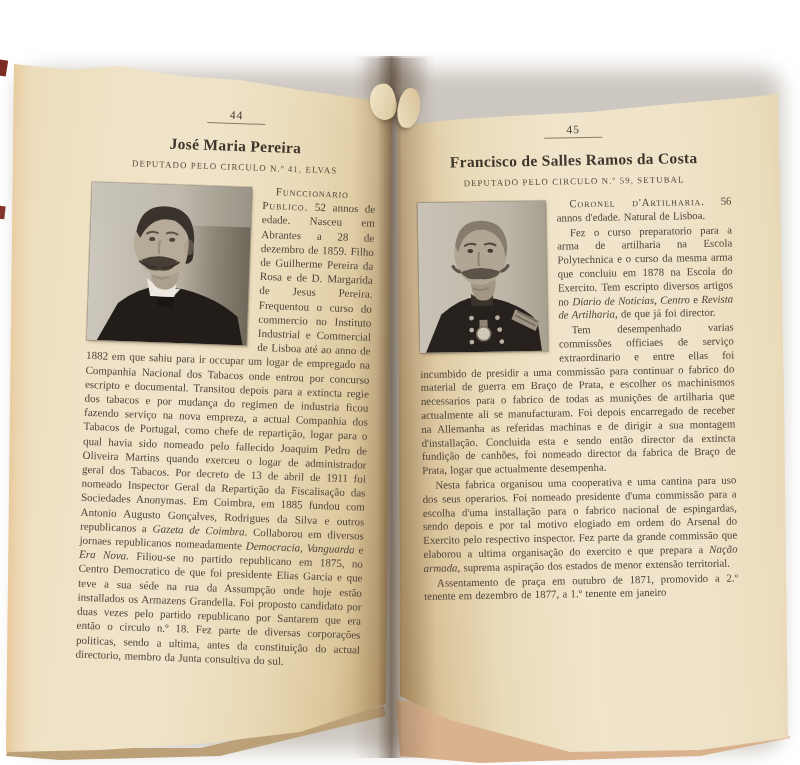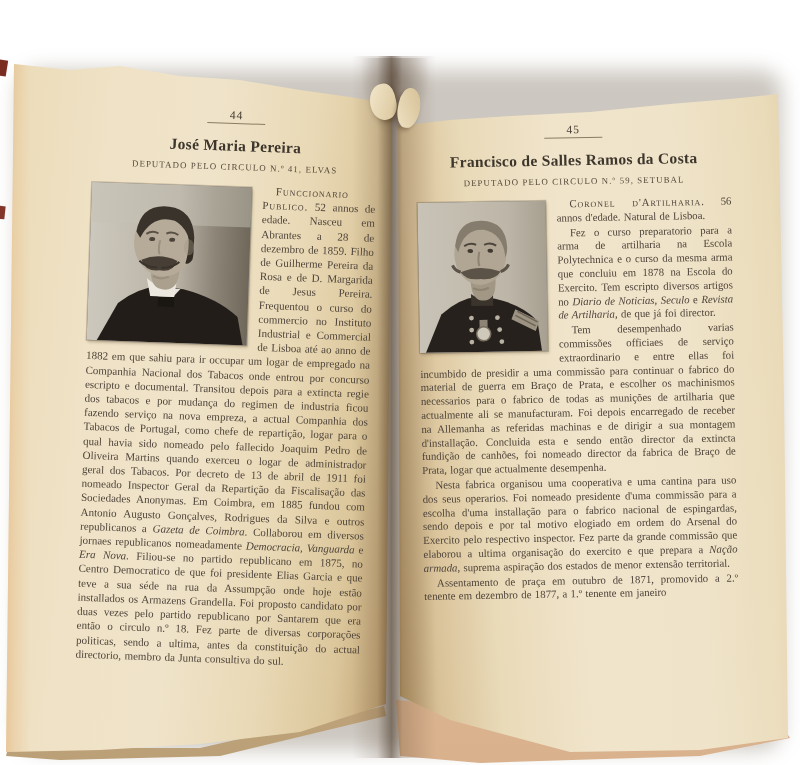--- a/index.html
+++ b/index.html
@@ -224,20 +224,20 @@
           <ellipse cx="52" cy="49" rx="2.8" ry="2" fill="#413a30"></ellipse>
           <ellipse cx="72" cy="49" rx="2.8" ry="2" fill="#413a30"></ellipse>
           <path d="M61 50 Q59 60 61 64" stroke="#8e8270" stroke-width="2" fill="none"></path>
 
           <path d="M42 70 Q62 62 82 70 Q76 79 62 77 Q48 79 42 70 Z" fill="#5c5348"></path>
           <path d="M42 70 Q36 68 34 63 M82 70 Q88 68 90 63" stroke="#5c5348" stroke-width="3" fill="none"></path>
           <path d="M54 86 Q62 90 70 86" stroke="#8e8270" stroke-width="2" fill="none"></path>
         </svg>
           </span><span><span class="seg-sc">Coronel d'Artilharia.</span><span> 56 annos d'edade. Natural de Lisboa.</span></span>
       </p>
-      <p><span>Fez o curso preparatorio para a arma de artilharia na Escola Polytechnica e o curso da mesma arma que concluiu em 1878 na Escola do Exercito. Tem escripto diversos artigos no </span><span class="seg-i">Diario de Noticias</span><span>, </span><span class="seg-i">Seculo</span><span> e </span><span class="seg-i">Revista de Artilharia</span><span>, de que já foi director.</span></p>
+      <p><span>Fez o curso preparatorio para a arma de artilharia na Escola Polytechnica e o curso da mesma arma que concluiu em 1878 na Escola do Exercito. Tem escripto diversos artigos no </span><span class="seg-i">Diario de Noticias</span><span>, </span><span class="seg-i">Centro</span><span> e </span><span class="seg-i">Revista de Artilharia</span><span>, de que já foi director.</span></p>
       <p><span>Tem desempenhado varias commissões officiaes de serviço extraordinario e entre ellas foi incumbido de presidir a uma commissão para continuar o fabrico do material de guerra em Braço de Prata, e escolher os machinismos necessarios para o fabrico de todas as munições de artilharia que actualmente ali se manufacturam. Foi depois encarregado de receber na Allemanha as referidas machinas e de dirigir a sua montagem d'installação. Concluida esta e sendo então director da extincta fundição de canhões, foi nomeado director da fabrica de Braço de Prata, logar que actualmente desempenha.</span></p>
       <p><span>Nesta fabrica organisou uma cooperativa e uma cantina para uso dos seus operarios. Foi nomeado presidente d'uma commissão para a escolha d'uma installação para o fabrico nacional de espingardas, sendo depois e por tal motivo elogiado em ordem do Arsenal do Exercito pelo respectivo inspector. Fez parte da grande commissão que elaborou a ultima organisação do exercito e que prepara a </span><span class="seg-i">Nação armada</span><span>, suprema aspiração dos estados de menor extensão territorial.</span></p>
       <p><span>Assentamento de praça em outubro de 1871, promovido a 2.º tenente em dezembro de 1877, a 1.º tenente em janeiro</span></p>
     </div>
   </div>
 
 </div>
 
 </body></html>

